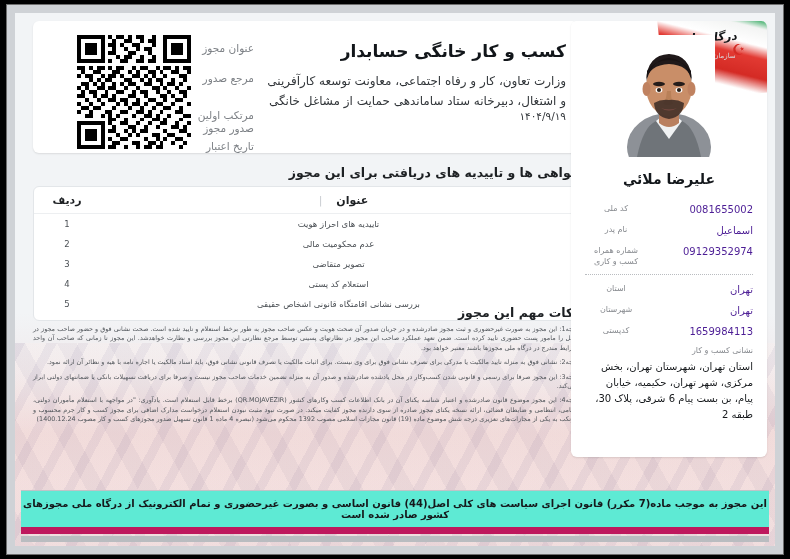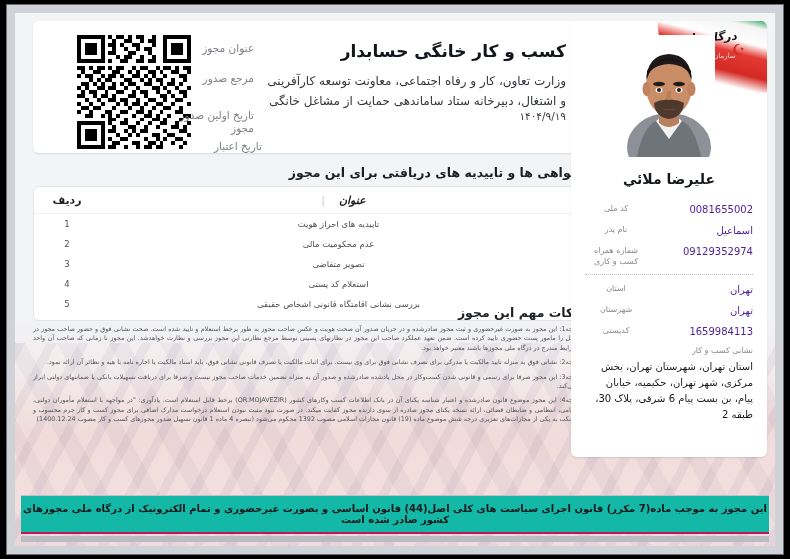--- a/index.html
+++ b/index.html
@@ -78,42 +78,42 @@
   #row-title{right:12px;top:20px;width:390px;}
   #title-value{font-size:17px;font-weight:bold;line-height:20px;color:#12161a;}
 
   #row-authority{right:12px;top:50px;width:390px;}
   #authority-value{font-size:12px;line-height:20px;color:#32363a;}
 
   #row-issue{right:12px;top:88px;width:390px;}
   #issue-value{font-size:10.5px;line-height:14px;color:#32363a;}
   #row-issue .hdr-label{line-height:13px;}
 
-  #row-expiry{right:4px;top:118px;width:390px;}
+  #row-expiry{right:12px;top:118px;width:390px;}
   #expiry-value{font-size:10.5px;line-height:14px;}
 
   
   #certs-section{position:absolute;left:18px;top:152px;width:545px;}
   #certs-heading{
     text-align:right;font-size:12.5px;font-weight:bold;color:#1d2023;
     padding-left:4px;margin-bottom:6px;
   }
   #certs-card{
     background:#fff;border:1px solid #e3e6e9;border-radius:6px;
     padding:0 0 6px 0;
   }
   #certs-table{width:100%;border-collapse:collapse;}
   #certs-table th{
     font-size:11px;font-weight:bold;color:#1d2023;
     padding:7px 0 6px 0;text-align:center;
     border-bottom:1px solid #edeff1;
     margin-top:16px;
   }
   #certs-table th.col-idx{width:66px;}
-  #certs-table th.col-title{width:auto;text-align:center;padding-right:0;font-style:italic;}
+  #certs-table th.col-title{width:auto;text-align:center;padding-right:0;}
   #certs-table td{
     font-size:8.5px;color:#4a4f54;padding:5px 0;text-align:center;
   }
   #certs-table td.col-idx{font-size:8.5px;color:#4a4f54;width:66px;}
   .th-sep{color:#c8ccd0;font-weight:normal;padding:0 10px;}
 
   
   #notes-section{position:absolute;left:18px;top:292px;width:545px;}
   #notes-heading{
     text-align:right;font-size:12.5px;font-weight:bold;color:#1d2023;
@@ -192,22 +192,22 @@
   #address-label{
     text-align:right;color:#86898e;font-size:8px;margin-bottom:4px;
   }
   #address-value{
     text-align:right;color:#15181b;font-size:10px;line-height:16px;
   }
 
   
   #footer-banner{
     position:absolute;left:6px;right:6px;bottom:12px;height:36px;
-    background:#14b8a6;
-    border-top:1px solid #bfc3c7;border-bottom:2px solid #be185d;
+    background:#5eead4;
+    border-top:1px solid #bfc3c7;border-bottom:7px solid #be185d;
     display:flex;align-items:center;justify-content:center;
   }
   #footer-text{
     font-size:10px;font-weight:bold;color:#15181b;text-align:center;
   }
   #footer-strip{
     position:absolute;left:6px;right:6px;bottom:4px;height:6px;
     background:#b9bcc0;
   }
 </style>
@@ -448,21 +448,21 @@
           <div class="hdr-label">عنوان مجوز</div>
         </div>
 
         <div class="hdr-row" id="row-authority">
           <div class="hdr-value" id="authority-value">وزارت تعاون، کار و رفاه اجتماعی، معاونت توسعه کارآفرینی و اشتغال، دبیرخانه ستاد ساماندهی حمایت از مشاغل خانگی</div>
           <div class="hdr-label">مرجع صدور</div>
         </div>
 
         <div class="hdr-row" id="row-issue">
           <div class="hdr-value" id="issue-value">۱۴۰۴/۹/۱۹</div>
-          <div class="hdr-label">تاریخ اولین صدور مجوز</div>
+          <div class="hdr-label">مرتکب اولین صدور مجوز</div>
         </div>
 
         <div class="hdr-row" id="row-expiry">
           <div class="hdr-value" id="expiry-value"></div>
           <div class="hdr-label">تاریخ اعتبار</div>
         </div>
       </div>
 
       <div id="certs-section">
         <div id="certs-heading">گواهی ها و تاییدیه های دریافتی برای این مجوز</div>

